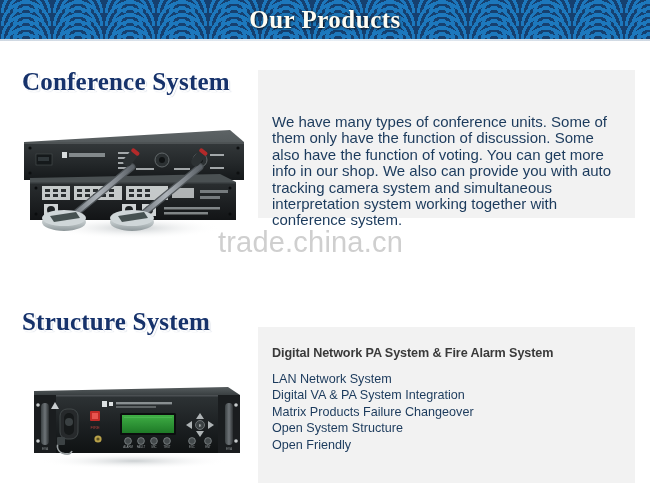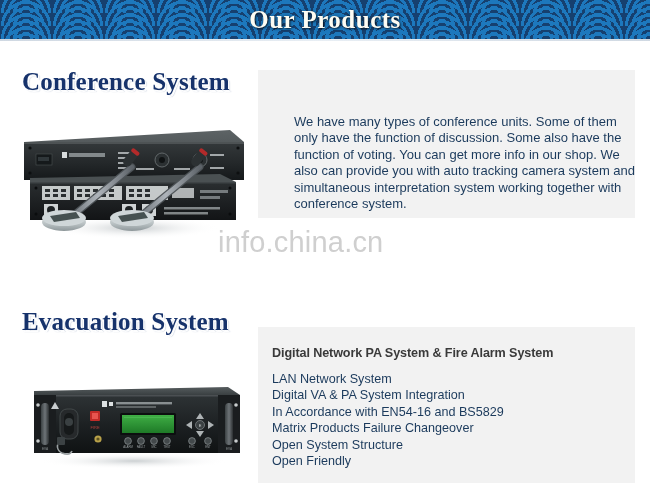--- a/index.html
+++ b/index.html
@@ -86,24 +86,23 @@
   }
   #panel-evacuation {
     left: 258px; top: 327px; width: 377px; height: 156px;
   }
 
   .body-copy {
     position: absolute;
     left: 14px;
     top: 44px;
     width: 348px;
-    font-size: 13px;
+    font-size: 15px;
     line-height: 16.4px;
     color: #1b3a5c;
-    margin-left: 22px;
   }
   .panel-heading {
     position: absolute;
     left: 14px;
     top: 19px;
     font-size: 12.6px;
     font-weight: bold;
     color: #3a3a3a;
     letter-spacing: -0.1px;
   }
@@ -282,23 +281,23 @@
     <ellipse cx="118" cy="110" rx="22" ry="9" fill="url(#baseGrad)"></ellipse>
     <ellipse cx="118" cy="106" rx="22" ry="8" fill="#cfd6d8"></ellipse>
     <path d="M104 104 L130 100 L134 106 L108 110 Z" fill="#2e3a3a" opacity="0.85"></path>
   </svg>
 </div>
 
 <div class="text-panel" id="panel-conference">
   <div class="body-copy">We have many types of conference units. Some of them only have the function of discussion. Some also have the function of voting. You can get more info in our shop. We also can provide you with auto tracking camera system and simultaneous interpretation system working together with conference system.</div>
 </div>
 
-<div class="watermark">info.china.cn</div>
-
-<div class="section-title" id="title-evacuation">Evacuation System</div>
+<div class="watermark">trade.china.cn</div>
+
+<div class="section-title" id="title-evacuation">Structure System</div>
 
 <div class="photo" id="photo-evacuation">
   <svg width="240" height="92" viewBox="0 0 240 92" xmlns="http://www.w3.org/2000/svg">
     <defs>
       <linearGradient id="evTop" x1="0" y1="0" x2="0" y2="1">
         <stop offset="0%" stop-color="#565c5e"></stop>
         <stop offset="100%" stop-color="#33383a"></stop>
       </linearGradient>
       <linearGradient id="evFace" x1="0" y1="0" x2="0" y2="1">
         <stop offset="0%" stop-color="#2e3335"></stop>
@@ -386,18 +385,17 @@
       </g>
     </g>
   </svg>
 </div>
 
 <div class="text-panel" id="panel-evacuation">
   <div class="panel-heading">Digital Network PA System &amp; Fire Alarm System</div>
   <ul class="feature-list">
     <li>LAN Network System</li>
     <li>Digital VA &amp; PA System Integration</li>
-    <li>In Accordance with EN54-16 and BS5829</li>
     <li>Matrix Products Failure Changeover</li>
     <li>Open System Structure</li>
     <li>Open Friendly</li>
   </ul>
 </div>
 
 </body></html>

